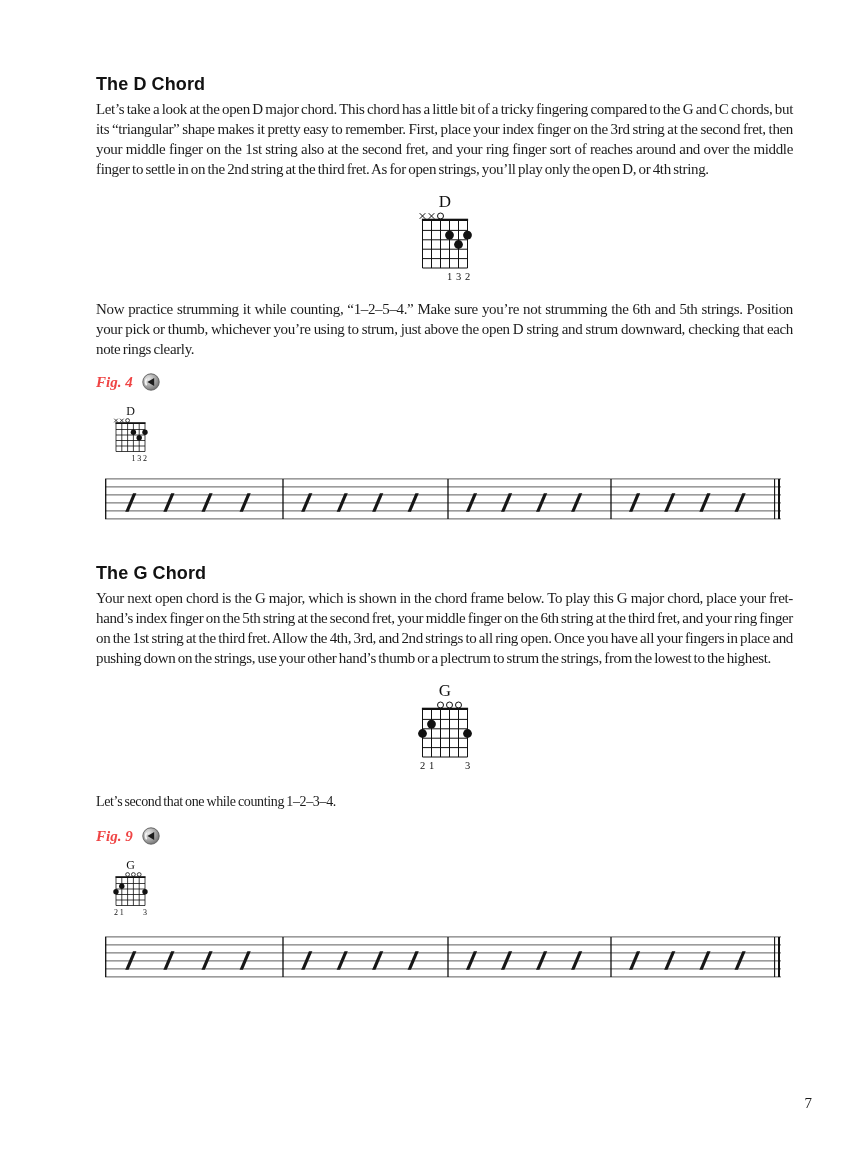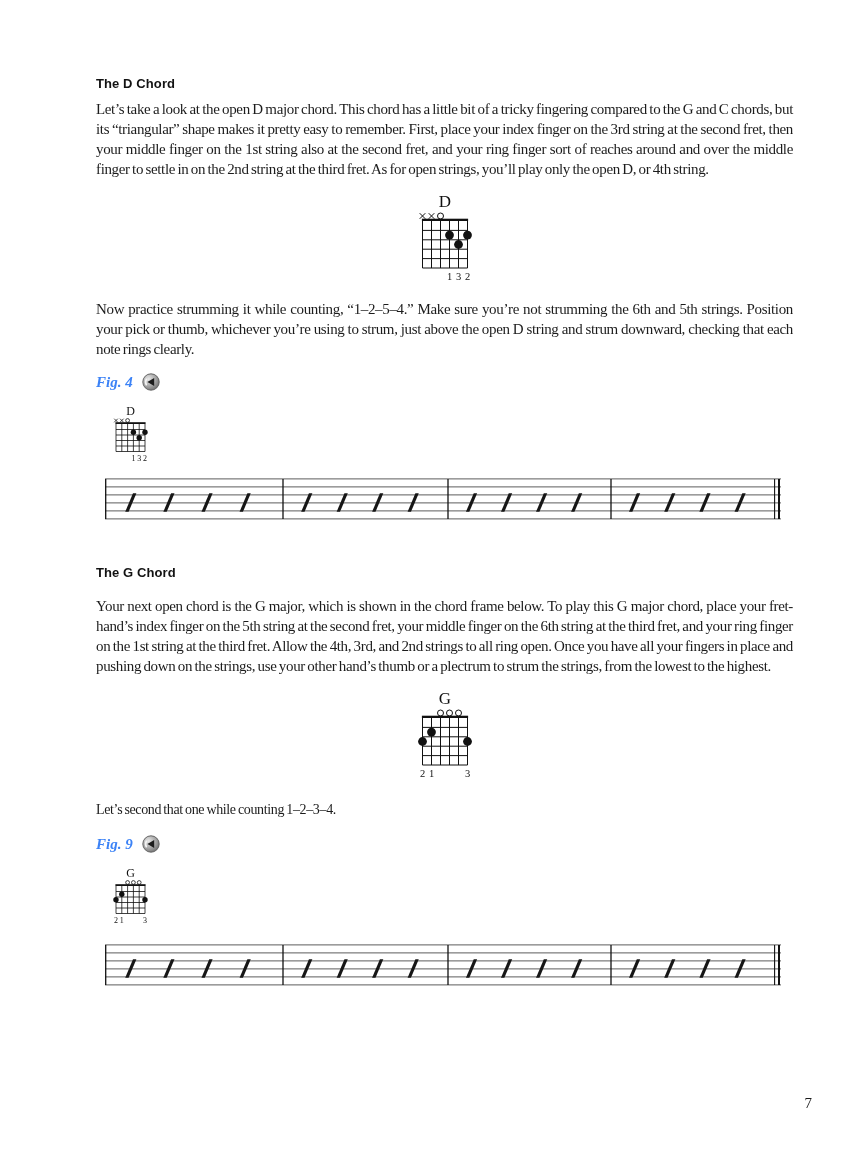--- a/index.html
+++ b/index.html
@@ -4,38 +4,38 @@
 <style>
   * { margin:0; padding:0; box-sizing:border-box; }
   html,body { background:#ffffff; }
   .page {
     position:relative; width:864px; height:1152px; background:#ffffff;
     font-family:"Liberation Serif", serif; color:#1e1e1e; overflow:hidden;
   }
   .content { padding:72px 0 0 96px; width:793px; }
   .section-title {
     font-family:"Liberation Sans", sans-serif; font-weight:600;
-    font-size:13px; line-height:24px; letter-spacing:.1px; color:#121212;
+    font-size:18px; line-height:24px; letter-spacing:.1px; color:#121212;
     margin:0 0 3px 0;
   }
   p.body {
     width:697px; font-size:15px; line-height:20px; text-align:justify;
     letter-spacing:-0.35px; word-spacing:-1px; color:#1c1c1c; margin:0 0 13px 0;
   }
   .chord-center { width:697px; display:flex; justify-content:center; margin:0 0 10px 0; }
   .fig-row { display:flex; align-items:center; gap:9px; height:20px; margin:0 0 12px 0; }
-  .fig-label { font-style:italic; font-weight:600; font-size:15px; color:#3b82f6; }
+  .fig-label { font-style:italic; font-weight:600; font-size:15px; color:#ef4444; }
   .audio-icon { width:18px; height:18px; display:inline-block; }
   .small-chord { margin:0 0 9px 14px; }
   .small-chord-g { margin-bottom:13px; }
   .staff-wrap { margin-left:9px; margin-bottom:40px; line-height:0; }
   .staff-wrap-2 { margin-bottom:0; }
   .strum-line { height:20px; line-height:20px; font-size:14px; letter-spacing:-0.35px; word-spacing:-1px; margin:0 0 14px 0; color:#1c1c1c; }
   .strum-line .it { }
-  .g-heading-gap { margin-bottom:11px; }
+  .g-heading-gap { margin-bottom:3px; }
   .chord-g-margin { margin-bottom:14px; }
   .page-number { position:absolute; top:1095px; right:52px; font-size:15px; color:#1a1a1a; }
 </style>
 </head>
 <body>
 
 <div class="page">
   <div class="content">
 
     <section>

